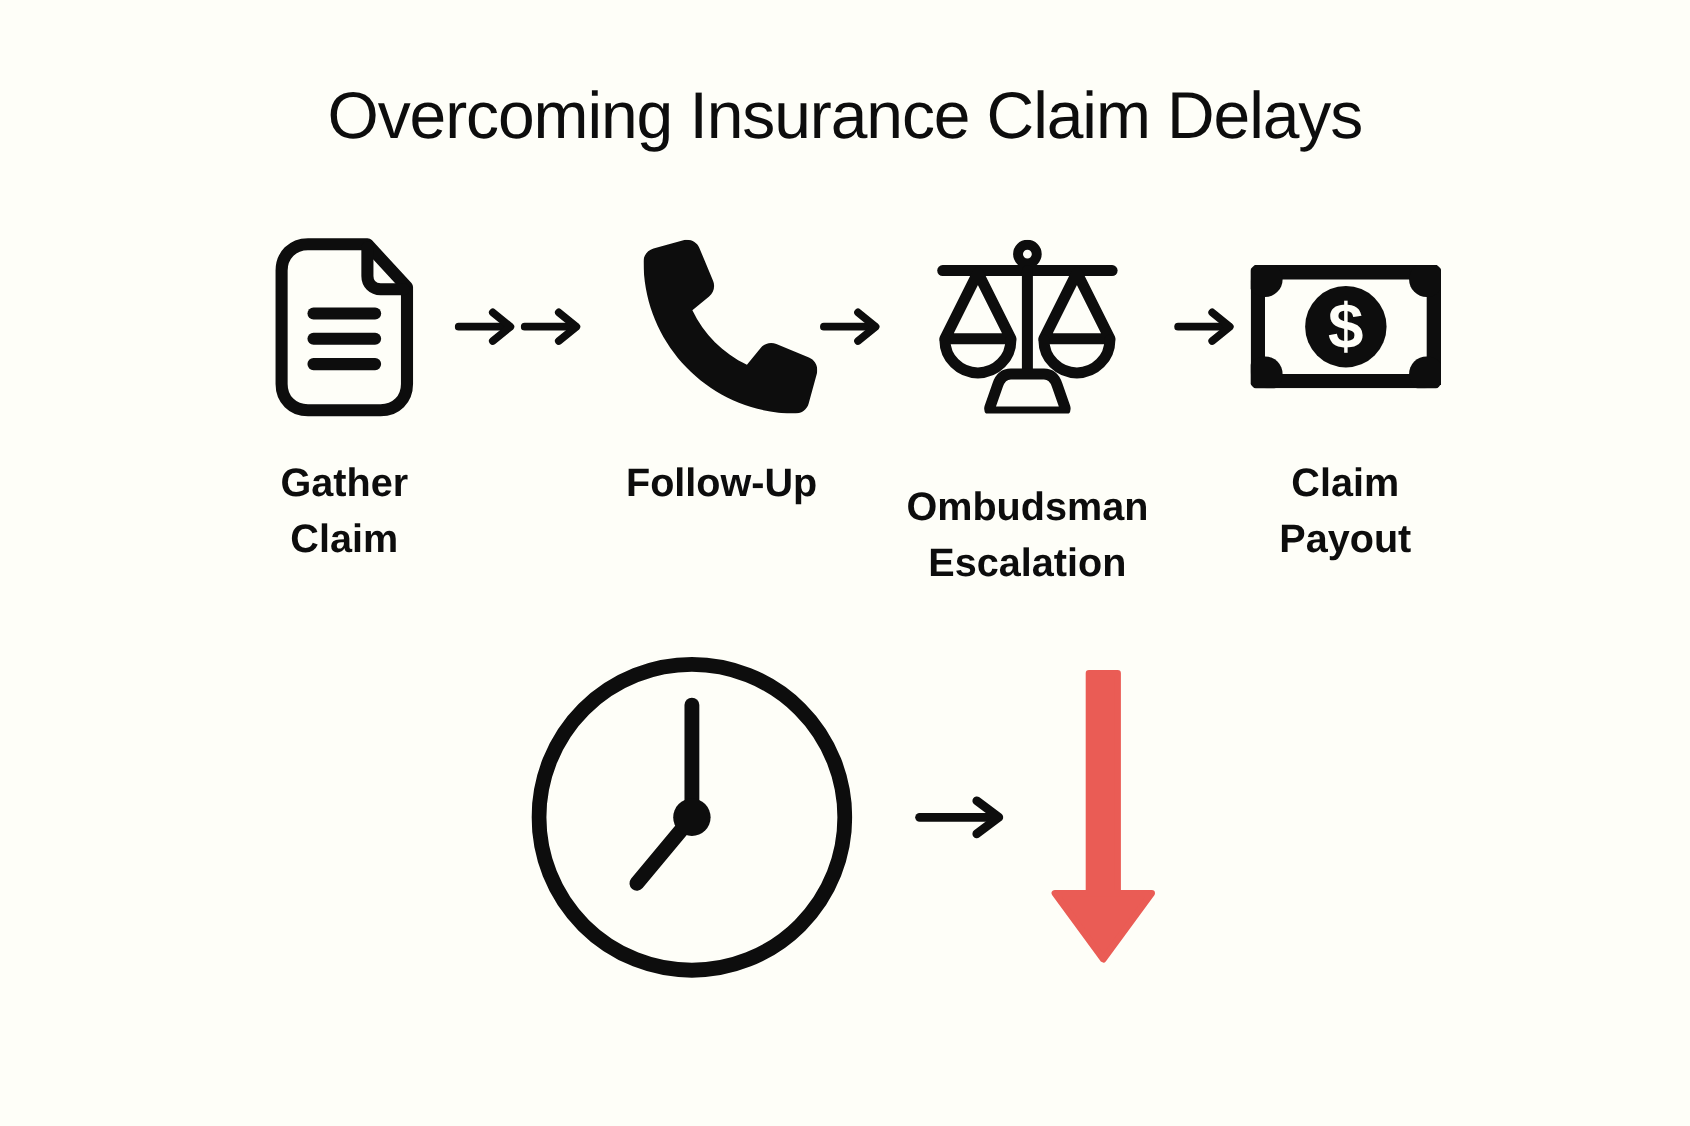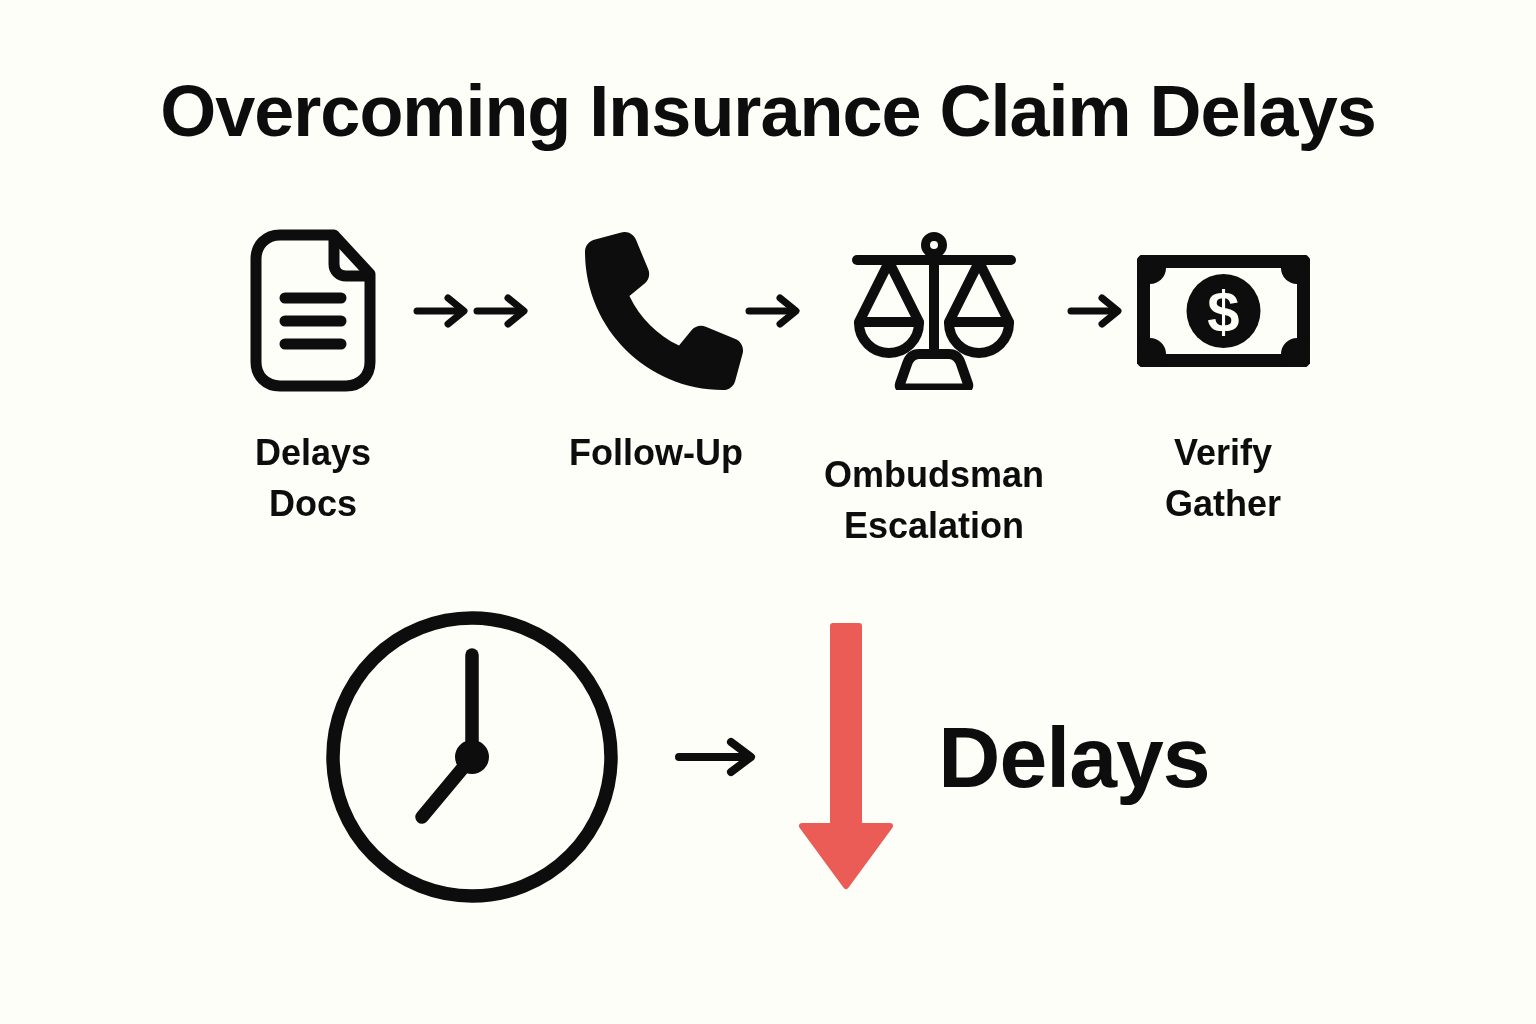--- a/index.html
+++ b/index.html
@@ -10,22 +10,22 @@
     width: 1536px;
     height: 1024px;
     background: #FEFEF8;
     color: #0D0D0D;
     font-family: "Liberation Sans", sans-serif;
     overflow: hidden;
   }
   .title {
     margin: 70px 0 0 0;
     text-align: center;
-    font-size: 72px;
-    font-weight: bold;
+    font-size: 60px;
+    font-weight: normal;
     letter-spacing: -1px;
     line-height: 1.15;
   }
   
   .steps {
     display: flex;
     justify-content: center;
     align-items: flex-start;
     margin-top: 72px;
   }
@@ -97,21 +97,21 @@
         <svg viewBox="0 0 134 165" width="134" height="165">
           <g fill="none" stroke="#0D0D0D" stroke-width="11" stroke-linecap="round" stroke-linejoin="round">
             <path d="M88 7 H34 C20 7 10 17 10 31 V134 C10 148 20 158 34 158 H100 C114 158 124 148 124 134 V46 Z"></path>
             <path d="M88 10 V36 C88 43 93 48 100 48 H121"></path>
             <path d="M39 70 H95"></path>
             <path d="M39 93 H95"></path>
             <path d="M39 116 H95"></path>
           </g>
         </svg>
       </div>
-      <div class="step-label">Delays Docs</div>
+      <div class="step-label">Gather Claim</div>
     </div>
 
     <div class="flow-arrow">
       <svg viewBox="0 0 56 36" width="56" height="36">
         <g fill="none" stroke="#0D0D0D" stroke-width="7" stroke-linecap="round" stroke-linejoin="round">
           <path d="M4 18 H50"></path>
             <path d="M35 5 L51 18 L35 31"></path>
         </g>
       </svg>
     </div>
@@ -177,21 +177,21 @@
           <rect x="0" y="0" width="173" height="112" rx="15" fill="#0D0D0D"></rect>
           <rect x="13" y="13" width="147" height="86" rx="4" fill="#FEFEF8"></rect>
           <circle cx="13" cy="13" r="16" fill="#0D0D0D"></circle>
           <circle cx="160" cy="13" r="16" fill="#0D0D0D"></circle>
           <circle cx="13" cy="99" r="16" fill="#0D0D0D"></circle>
           <circle cx="160" cy="99" r="16" fill="#0D0D0D"></circle>
           <circle cx="86.5" cy="56" r="37" fill="#0D0D0D"></circle>
           <text x="86.5" y="56" text-anchor="middle" dominant-baseline="central" font-family="Liberation Sans, sans-serif" font-size="58" font-weight="bold" fill="#FEFEF8">$</text>
         </svg>
       </div>
-      <div class="step-label">Verify Gather</div>
+      <div class="step-label">Claim Payout</div>
     </div>
 
   </section>
 
   <section class="bottom">
 
     <div>
       <svg viewBox="0 0 292 292" width="292" height="292">
         <g fill="none" stroke="#0D0D0D" stroke-width="13.5" stroke-linecap="round">
           <circle cx="146" cy="146" r="139"></circle>
@@ -213,17 +213,16 @@
 
     <div class="red-arrow">
       <svg viewBox="0 0 100 272" width="100" height="272">
         <g fill="#EA5C55" stroke="#EA5C55" stroke-width="6" stroke-linejoin="round" stroke-linecap="round">
           <path d="M37 5 H63 V205 H37 Z"></path>
           <path d="M6 205 H94 L50 265 Z"></path>
         </g>
       </svg>
     </div>
 
-    <div class="delays-label">Delays</div>
 
   </section>
 
 </main>
 
 </body></html>

